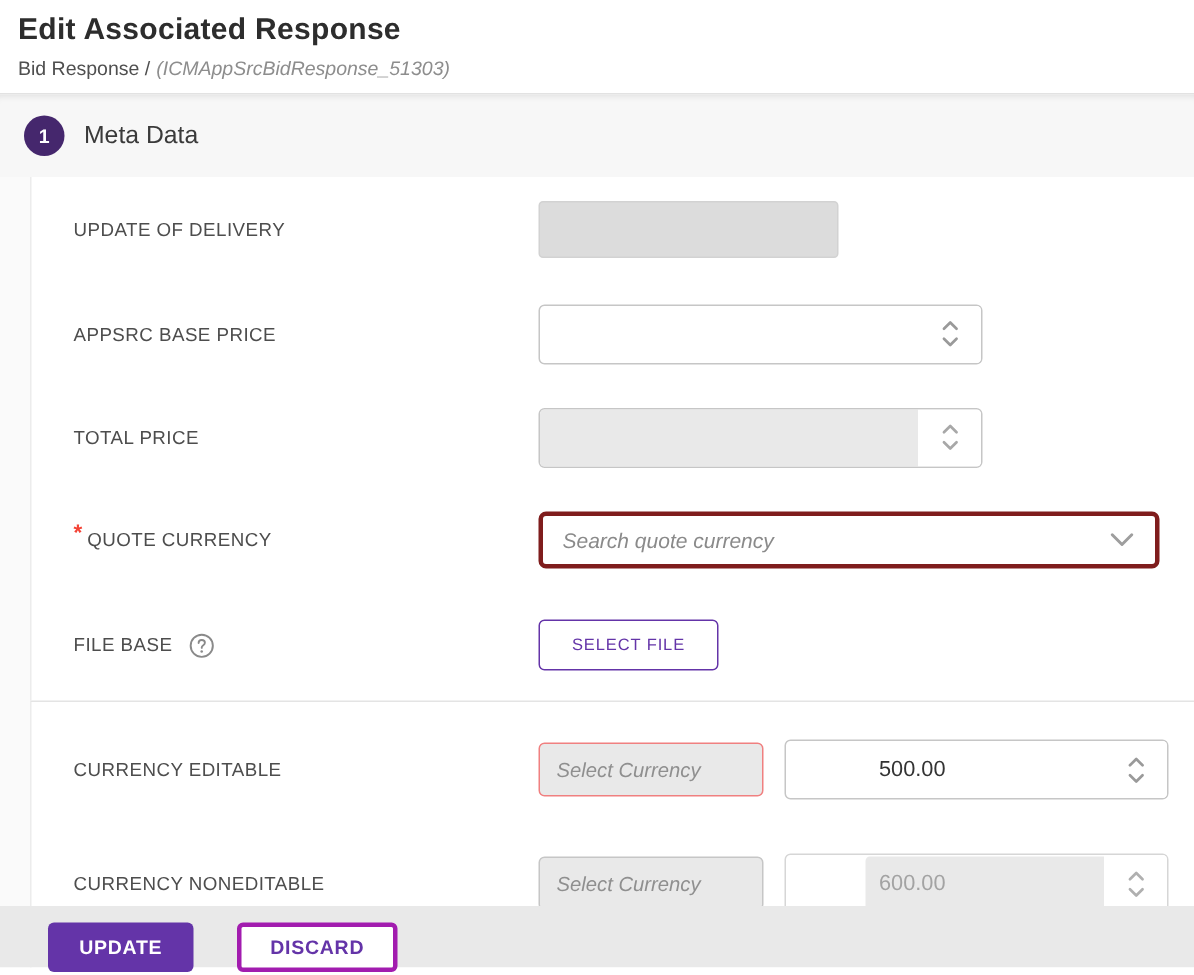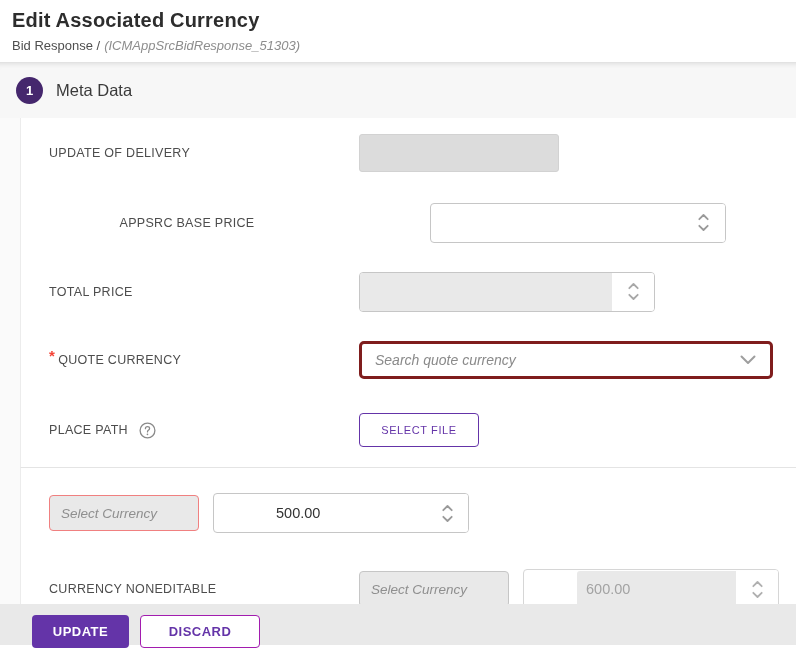--- a/index.html
+++ b/index.html
@@ -24,21 +24,21 @@
     font-size:13px; font-weight:700; display:flex; align-items:center; justify-content:center; }
   .step-title { margin-left:13px; font-size:16.5px; color:#3a3a3a; }
 
   
   .content { position:absolute; top:118px; left:0; right:0; bottom:0; background:#fafafa; }
   .card { position:absolute; left:20px; right:0; background:#fff; border-left:1px solid #ececec; box-sizing:border-box; }
   .card1 { top:0; height:349px; }
   .card2 { top:349px; height:254px; border-top:1px solid #e4e4e4; }
 
   .row { display:flex; align-items:center; padding-left:28px; box-sizing:border-box; }
-  .r1 { height:70px; } .r2 { height:69px;justify-content:center; } .r3 { height:69px; } .r4 { height:67px; } .r5 { height:73px; }
+  .r1 { height:70px; } .r2 { height:69px; } .r3 { height:69px; } .r4 { height:67px; } .r5 { height:73px; }
   .r6 { height:76px; margin-top:7px; } .r7 { height:76px; }
   .lbl { width:310px; flex-shrink:0; font-size:12.5px; color:#4d4d4d; letter-spacing:.3px;
     display:flex; align-items:center; }
   .req { color:#f44336; font-size:15px; font-weight:700; margin-right:3px; position:relative; top:-4px; }
   .help { margin-left:11px; display:inline-flex; position:relative; top:1px; }
 
   .dis-input { width:198px; height:36px; background:#dcdcdc; border:1px solid #d2d2d2; border-radius:3px; }
 
   .numbox { width:296px; height:40px; border:1px solid #c6c6c6; border-radius:4px; background:#fff;
     display:flex; align-items:stretch; box-sizing:border-box; overflow:hidden; }
@@ -72,31 +72,31 @@
     border-radius:3px 0 0 3px; padding-left:9px; }
   .amtbox.disabled .num-field { color:#a3a3a3; }
 
   
   .footer-band { position:absolute; top:604px; left:0; right:0; height:41px; background:#e9e9e9; }
   .bottom-strip { position:absolute; top:645px; left:0; right:0; height:5px; background:#fff; }
   .btn { position:absolute; top:615px; height:33px; border-radius:4px; font-family:inherit;
     font-size:13px; font-weight:700; letter-spacing:.5px; cursor:pointer;
     display:flex; align-items:center; justify-content:center; box-sizing:border-box; }
   .btn-update { left:32px; width:97px; background:#6434a8; color:#fff; border:none; }
-  .btn-discard { left:140px; width:120px; background:#fff; color:#6434a8; border:1px solid #a21caf; }
+  .btn-discard { left:158px; width:107px; background:#fff; color:#6434a8; border:3px solid #a21caf; }
 
   svg { display:block; }
 </style>
 <title>Edit Associated Document</title></head>
 <body>
 
 <div class="page">
 
   <div class="page-header">
-    <div class="title">Edit Associated Currency</div>
+    <div class="title">Edit Associated Response</div>
     <div class="crumbs">
       <span>Bid Response /</span><span class="crumb-doc">(ICMAppSrcBidResponse_51303)</span>
     </div>
   </div>
 
   <div class="step-band">
     <div class="step-badge">1</div>
     <div class="step-title">Meta Data</div>
   </div>
 
@@ -147,37 +147,38 @@
         <div class="qselect">
           <span class="qplaceholder">Search quote currency</span>
           <svg width="16" height="10" viewBox="0 0 16 10">
             <path d="M1.5 1.5 L8 8 L14.5 1.5" stroke="#9e9e9e" stroke-width="2" fill="none" stroke-linecap="round" stroke-linejoin="round"></path>
           </svg>
         </div>
       </div>
 
       <div class="row r5">
         <div class="lbl">
-          <span>PLACE PATH</span>
+          <span>FILE BASE</span>
           <span class="help">
             <svg width="17" height="17" viewBox="0 0 17 17">
               <circle cx="8.5" cy="8.5" r="7.4" fill="none" stroke="#8a8a8a" stroke-width="1.3"></circle>
               <path d="M6.4 6.7 c0-1.2 0.95-2.05 2.1-2.05 1.15 0 2.1 0.8 2.1 1.85 0 0.95-0.6 1.35-1.25 1.8-0.6 0.4-0.85 0.75-0.85 1.4 v0.25" fill="none" stroke="#8a8a8a" stroke-width="1.25" stroke-linecap="round"></path>
               <circle cx="8.45" cy="12.3" r="0.85" fill="#8a8a8a"></circle>
             </svg>
           </span>
         </div>
         <button class="file-btn">SELECT FILE</button>
       </div>
 
     </div>
 
     <div class="card card2">
 
       <div class="row r6">
+        <div class="lbl">CURRENCY EDITABLE</div>
         <div class="csel error">
           <span class="csel-text">Select Currency</span>
           <span class="csel-div"></span>
           <span class="csel-chev">
             <svg width="13" height="8" viewBox="0 0 13 8">
               <path d="M1.3 1.2 L6.5 6.4 L11.7 1.2" stroke="#a5a5a5" stroke-width="1.8" fill="none" stroke-linecap="round" stroke-linejoin="round"></path>
             </svg>
           </span>
         </div>
         <div class="amtbox">

